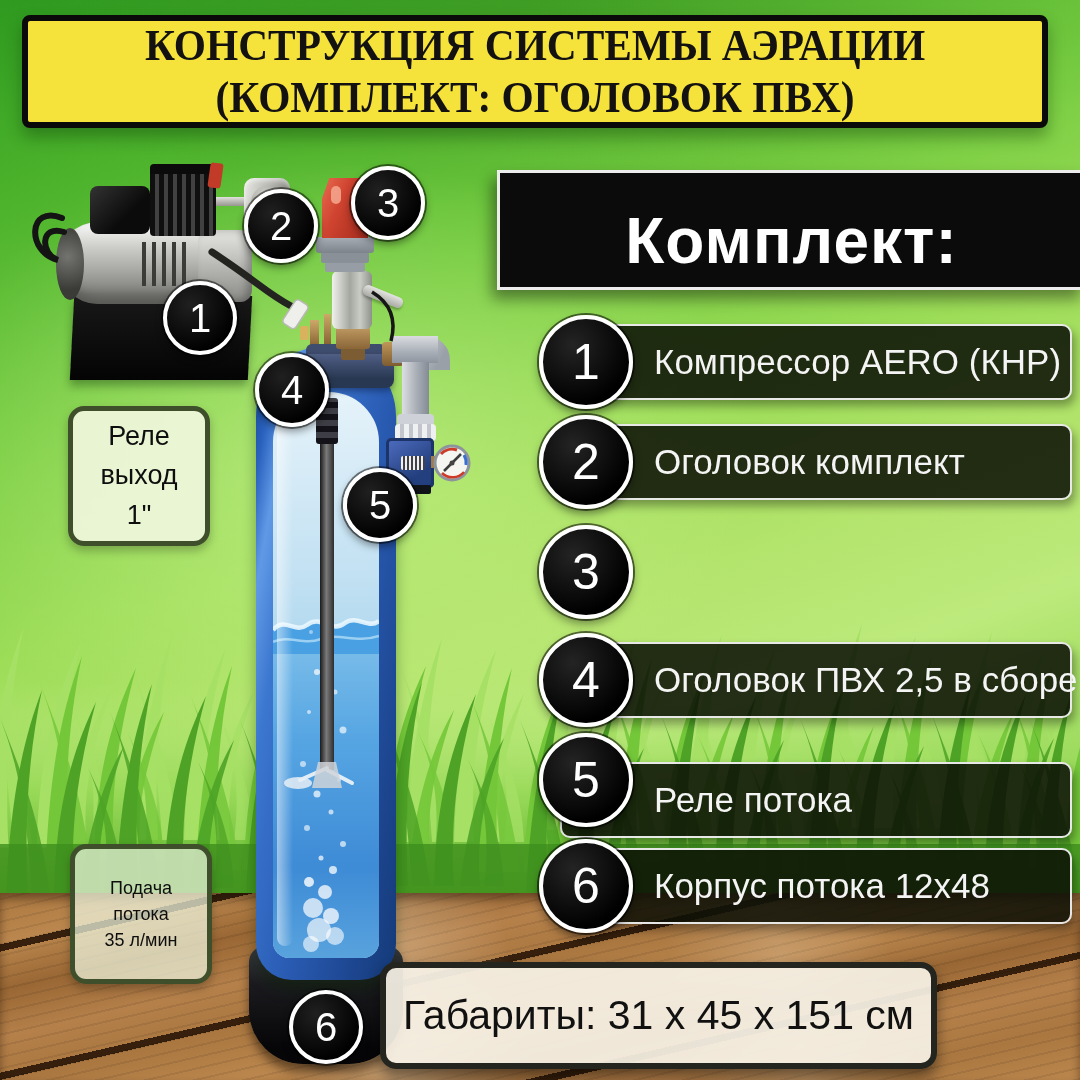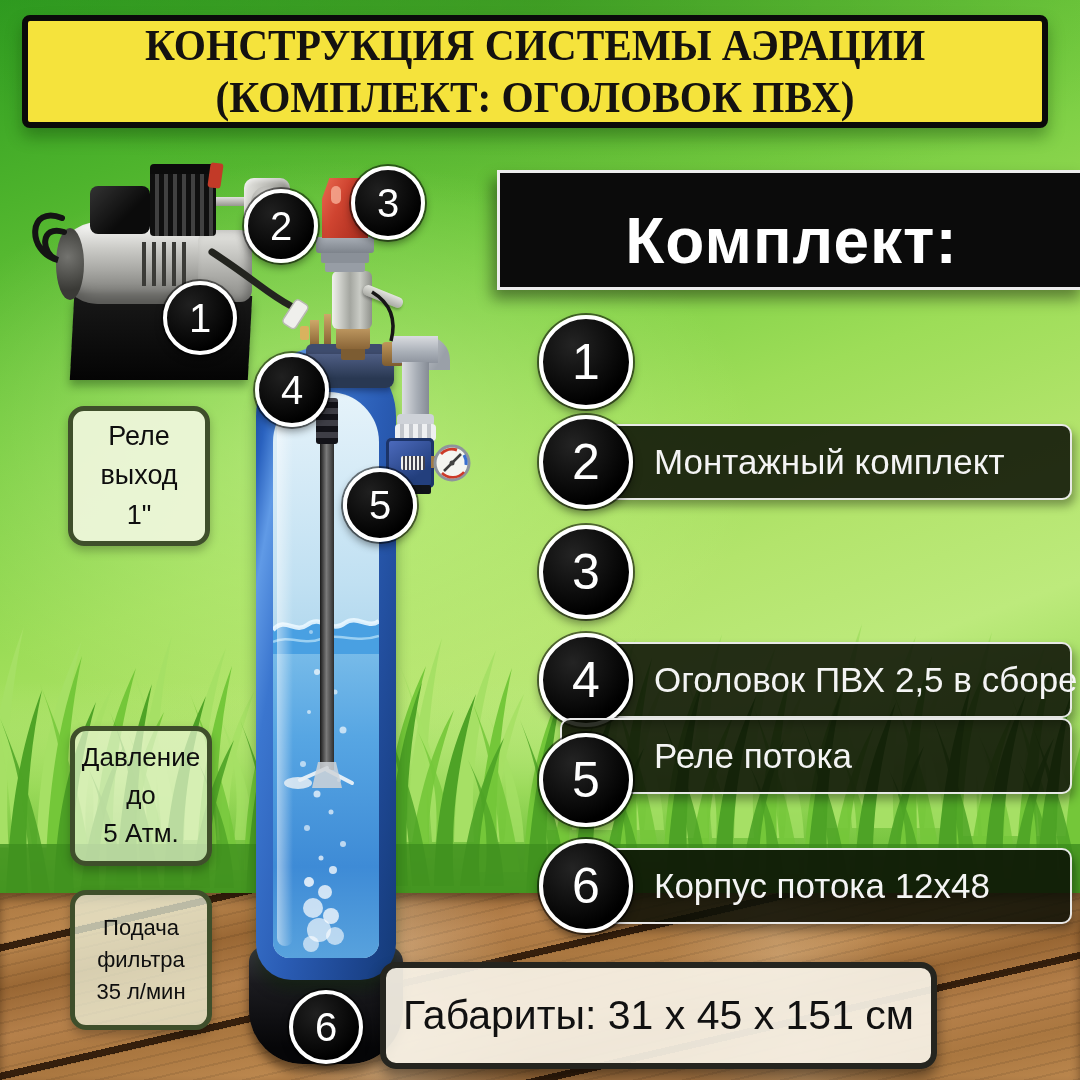--- a/index.html
+++ b/index.html
@@ -32,30 +32,30 @@
   .kit-banner .kt{color:#fff;font-size:64px;font-weight:800;letter-spacing:1px;margin-top:22px;}
   
   .kit-bar{position:absolute;left:560px;right:8px;height:76px;background:rgba(10,14,5,.86);
            border:2px solid rgba(250,250,250,.92);border-radius:10px;
            box-shadow:3px 6px 10px rgba(0,0,0,.35);display:flex;align-items:center;
            padding-left:92px;box-sizing:border-box;font-size:35px;color:#f4f4f4;white-space:nowrap;}
   .kit-num{position:absolute;left:539px;width:86px;height:86px;border-radius:50%;
            background:radial-gradient(circle at 35% 30%,#242424,#000 72%);border:4px solid #fff;
            box-shadow:0 0 0 2px rgba(0,0,0,.55),0 5px 10px rgba(0,0,0,.4);
            color:#fff;font-size:50px;font-weight:400;display:flex;align-items:center;justify-content:center;}
-  .b1{top:324px}.b2{top:424px}.b3{top:534px}.b4{top:642px}.b5{top:718px}.b6{top:848px}
+  .b1{top:324px}.b2{top:424px}.b3{top:534px}.b4{top:642px}.b5{top:762px}.b6{top:848px}
   .n1{top:315px}.n2{top:415px}.n3{top:525px}.n4{top:633px}.n5{top:733px}.n6{top:839px}
   
   .spec{position:absolute;width:132px;height:130px;border-radius:16px;border:5px solid #3f4f2b;
         background:rgba(237,246,217,.95);box-shadow:0 5px 10px rgba(0,0,0,.25);
         display:flex;flex-direction:column;align-items:center;justify-content:center;
         font-size:27px;line-height:1.45;color:#0e0e0e;text-align:center;}
   .s1{left:68px;top:406px}.s2{left:68px;top:563px}
   .s3{left:70px;top:726px;background:rgba(237,246,217,.68);font-size:26px}
-  .s4{left:70px;top:890px;background:rgba(240,246,224,.72);font-size:22px}
+  .s4{left:70px;top:844px;background:rgba(240,246,224,.72);font-size:18px}
   
   .dims{position:absolute;left:380px;top:962px;width:545px;height:95px;border-radius:16px;
         border:6px solid #25251f;background:rgba(246,241,229,.93);display:flex;align-items:center;
         justify-content:center;font-size:41px;color:#111;box-shadow:0 8px 14px rgba(0,0,0,.45);}
   
   .pp{position:absolute;}
   .comp-plate{left:72px;top:296px;width:178px;height:84px;background:linear-gradient(#181818,#040404);transform:skewX(-3deg);box-shadow:0 6px 10px rgba(0,30,0,.35);}
   .comp-body{left:58px;top:222px;width:152px;height:82px;border-radius:40px 14px 14px 40px;
              background:linear-gradient(#f2f2f0 6%,#cbcbc7 32%,#a9a9a5 58%,#7d7d79 88%);
              box-shadow:inset 0 -8px 12px rgba(0,0,0,.3);}
@@ -299,39 +299,37 @@
     </div>
   <div class="co c6">
       <span>6</span>
     </div>
 
   <div class="spec s1">
     <span>Реле</span>
     <span>выход</span>
     <span>1"</span>
   </div>
-  <div class="spec s3">
-    <span>Давление</span>
-    <span>до</span>
-    <span>5 Атм.</span>
-  </div>
   <div class="spec s4">
     <span>Подача</span>
-    <span>фильтра</span>
+    <span>потока</span>
     <span>35 л/мин</span>
   </div>
 
   <div class="kit-banner">
     <span class="kt">Комплект:</span>
   </div>
+  <div class="kit-bar b1">
+      <span>Компрессор AERO (КНР)</span>
+    </div>
   <div class="kit-num n1">
       <span>1</span>
     </div>
   <div class="kit-bar b2">
-      <span>Монтажный комплект</span>
+      <span>Оголовок комплект</span>
     </div>
   <div class="kit-num n2">
       <span>2</span>
     </div>
   <div class="kit-num n3">
       <span>3</span>
     </div>
   <div class="kit-bar b4">
       <span>Оголовок ПВХ 2,5 в сборе</span>
     </div>

